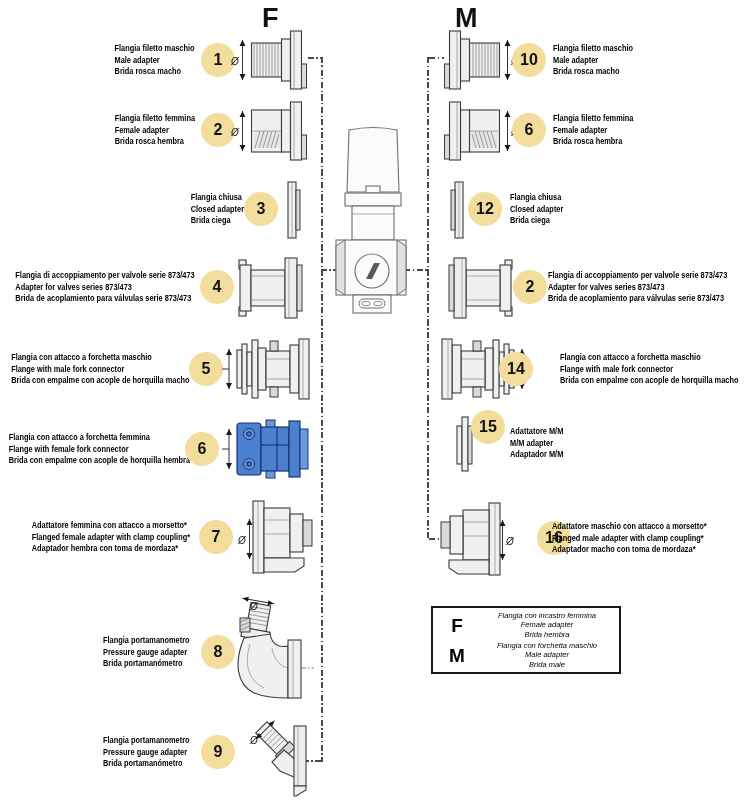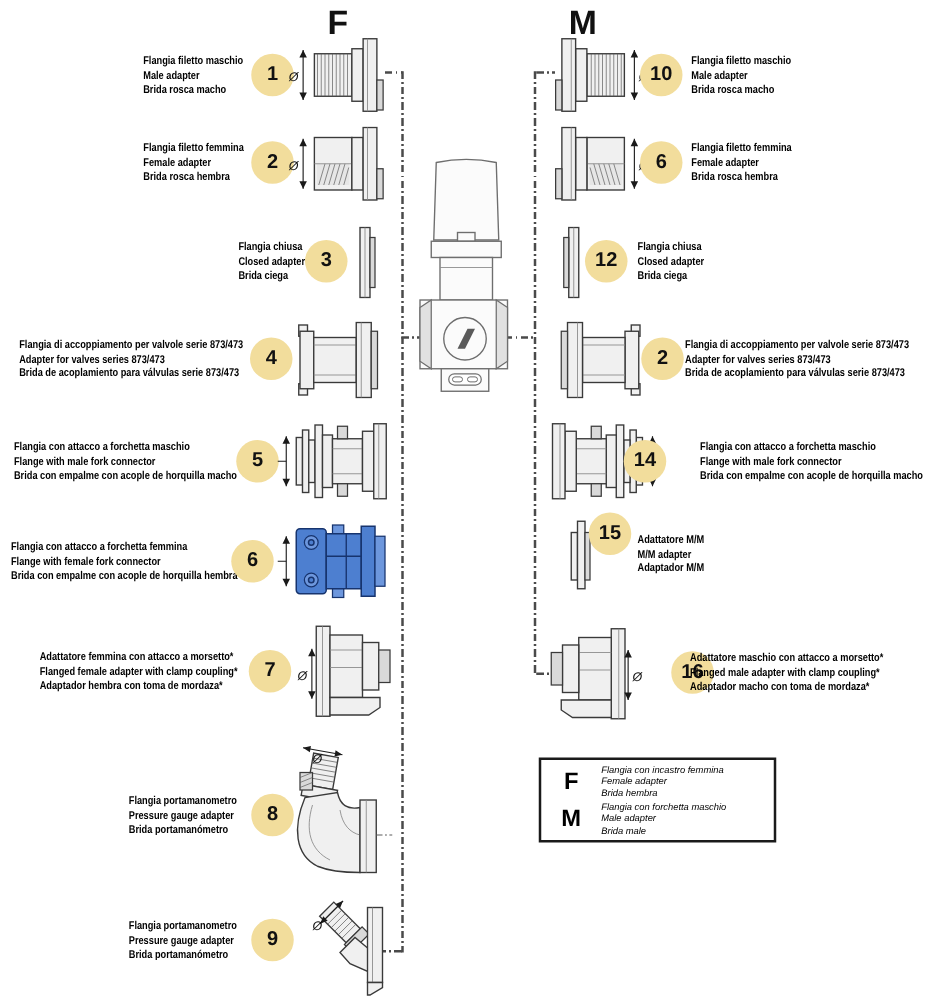--- a/index.html
+++ b/index.html
@@ -65,21 +65,21 @@
   .l14{left:560px;top:352px} .b14{left:499px;top:352px}.d14{left:437px;top:338px} .m14{left:517px;top:347px}
   .l15{left:510px;top:426px} .b15{left:471px;top:410px}.d15{left:452px;top:415px}
   .l16{left:552px;top:521px} .b16{left:537px;top:521px}.d16{left:437px;top:502px} .m16{left:498px;top:518px}
   .dv{left:335px;top:124px}
 
   .legend{position:absolute;left:431px;top:606px;width:190px;height:68px;
           border:2px solid #1a1a1a;box-sizing:border-box;display:flex;flex-direction:column;
           justify-content:space-around;padding:2px 0;background:#fff}
   .lg-row{display:flex;align-items:center}
   .lg-key{width:48px;text-align:center;font-weight:bold;font-size:19px;line-height:19px}
-  .lg-txt{flex:1;text-align:left;font-style:italic;font-size:7.5px;line-height:9.5px;padding-right:6px}
+  .lg-txt{flex:1;text-align:center;font-style:italic;font-size:7.5px;line-height:9.5px;padding-right:6px}
 </style>
 </head>
 <body>
 
 <div id="stage">
 
   <svg width="0" height="0" style="position:absolute">
     <defs>
       <g id="g-male">
         <rect x="1.5" y="13" width="30" height="34" class="pf"></rect>

